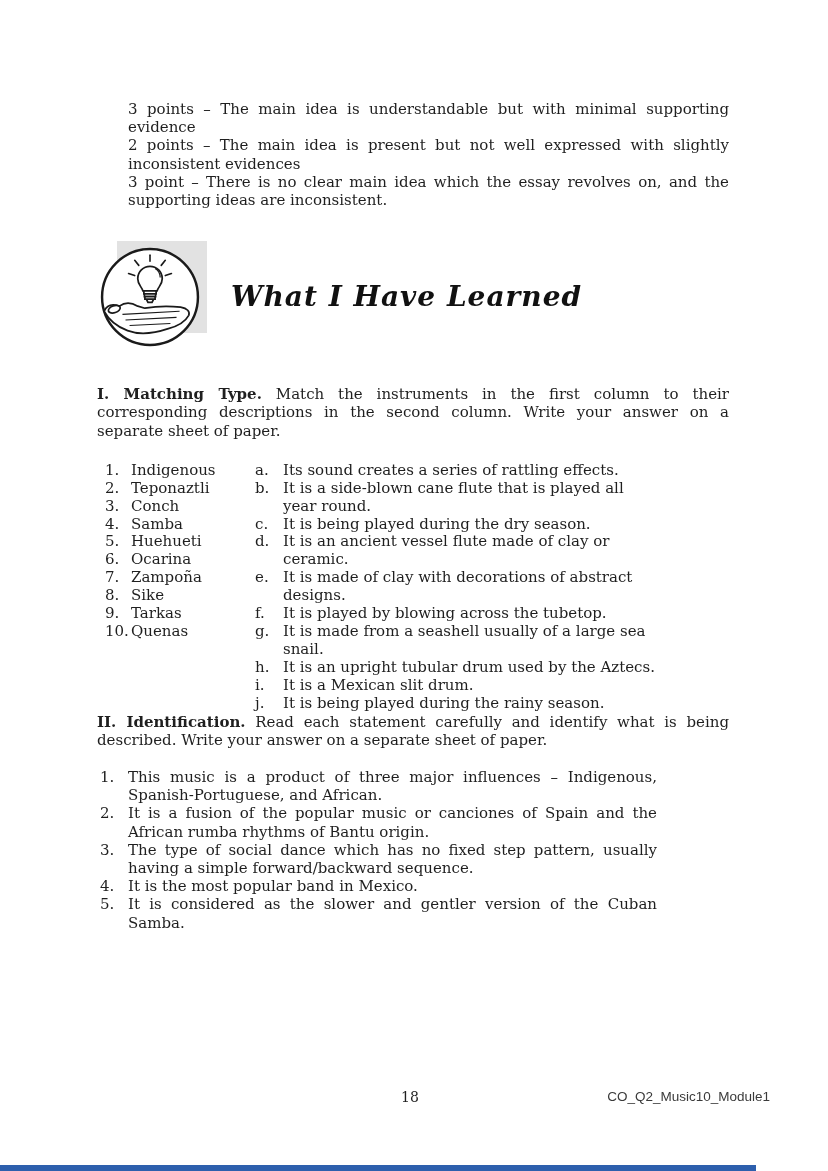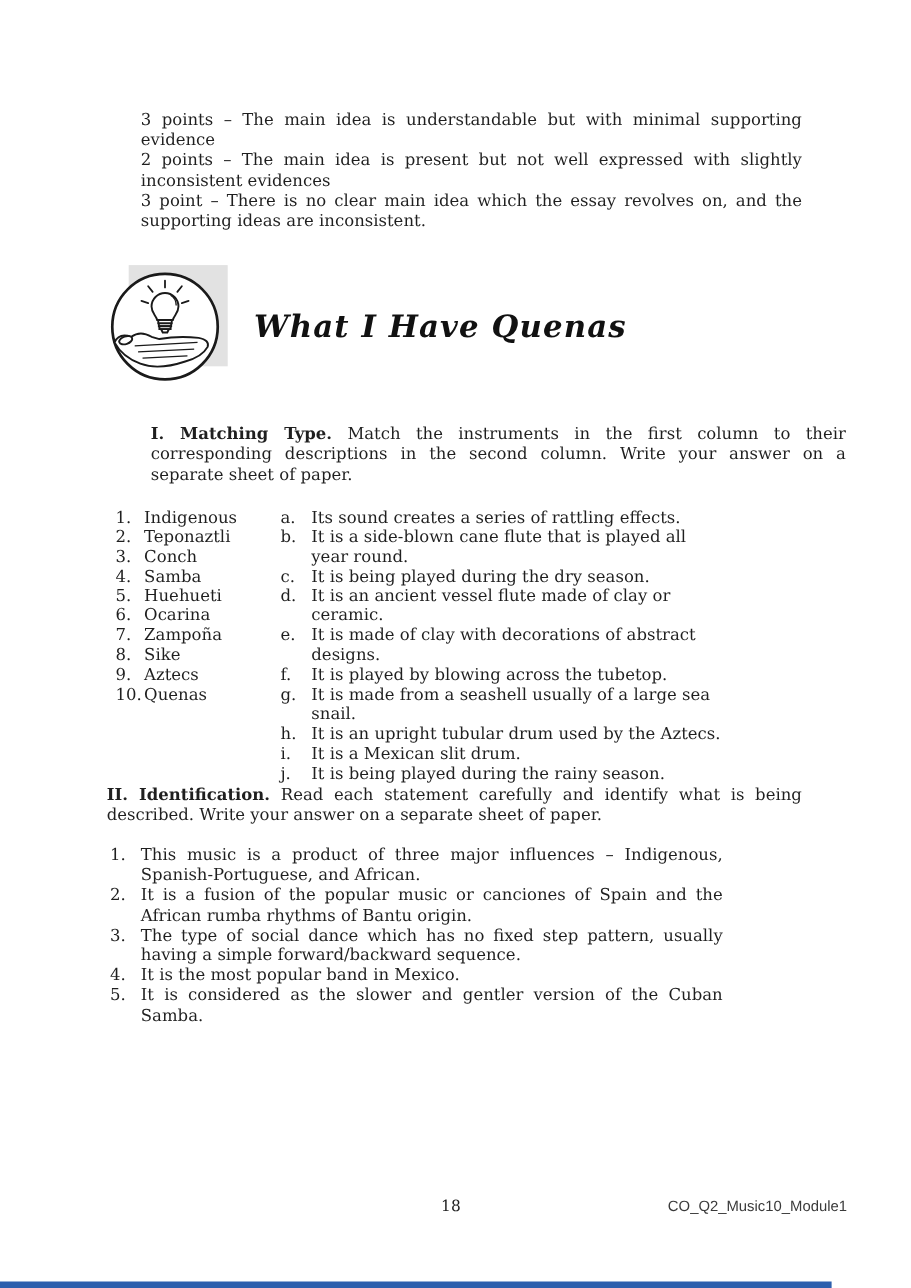--- a/index.html
+++ b/index.html
@@ -20,21 +20,21 @@
   .icon-wrap{position:relative;width:116px;height:110px;flex:0 0 auto;}
   .icon-shadow{position:absolute;left:20px;top:0;width:90px;height:92px;background:#e2e2e2;}
   .icon-wrap svg{position:absolute;left:2px;top:5px;}
   .learned-heading{
     margin-left:18px;font-size:28px;font-weight:bold;font-style:italic;
     letter-spacing:1px;color:#111;
   }
 
   
   .section-p{margin:0;font-size:15px;line-height:18.2px;text-align:justify;width:632px;}
-  .sec1{margin-top:34px;margin-left:40px;}
+  .sec1{margin-top:34px;}
   .sec2{}
   .section-p b{font-weight:bold;}
 
   
   .match-wrap{display:flex;margin-top:22px;margin-left:8px;}
   .match-left{width:150px;flex:0 0 auto;}
   .mrow{display:flex;font-size:15px;line-height:17.9px;}
   .mnum{width:26px;flex:0 0 auto;}
   .mletter{width:28px;flex:0 0 auto;}
 
@@ -93,21 +93,21 @@
             <path d="M5,64 Q9,55 20,59 Q28,53 38,59 L45,61 Q62,58 80,60 Q90,62 88,68 Q83,77 68,81 Q44,89 28,83 Q12,77 5,64 Z"></path>
             <ellipse cx="15" cy="62" rx="6" ry="3.4" transform="rotate(-18 15 62)"></ellipse>
           </g>
           <g stroke="#1a1a1a" stroke-width="1.1" fill="none">
             <path d="M23,67 L79,64"></path>
             <path d="M26,72.5 L76,70"></path>
             <path d="M30,78 L70,76"></path>
           </g>
         </svg>
       </div>
-      <div class="learned-heading">What I Have Quenas</div>
+      <div class="learned-heading">What I Have Learned</div>
     </div>
 
     <p class="section-p sec1"><b>I. Matching Type.</b><span> Match the instruments in the first column to their corresponding descriptions in the second column. Write your answer on a separate sheet of paper.</span></p>
 
     <div class="match-wrap">
       <div class="match-left">
         <div class="mrow">
             <span class="mnum">1.</span>
             <span>Indigenous</span>
           </div>
@@ -134,21 +134,21 @@
         <div class="mrow">
             <span class="mnum">7.</span>
             <span>Zampoña</span>
           </div>
         <div class="mrow">
             <span class="mnum">8.</span>
             <span>Sike</span>
           </div>
         <div class="mrow">
             <span class="mnum">9.</span>
-            <span>Aztecs</span>
+            <span>Tarkas</span>
           </div>
         <div class="mrow">
             <span class="mnum">10.</span>
             <span>Quenas</span>
           </div>
       </div>
       <div class="match-right">
         <div class="mrow">
             <span class="mletter">a.</span>
             <span>Its sound creates a series of rattling effects.</span>

